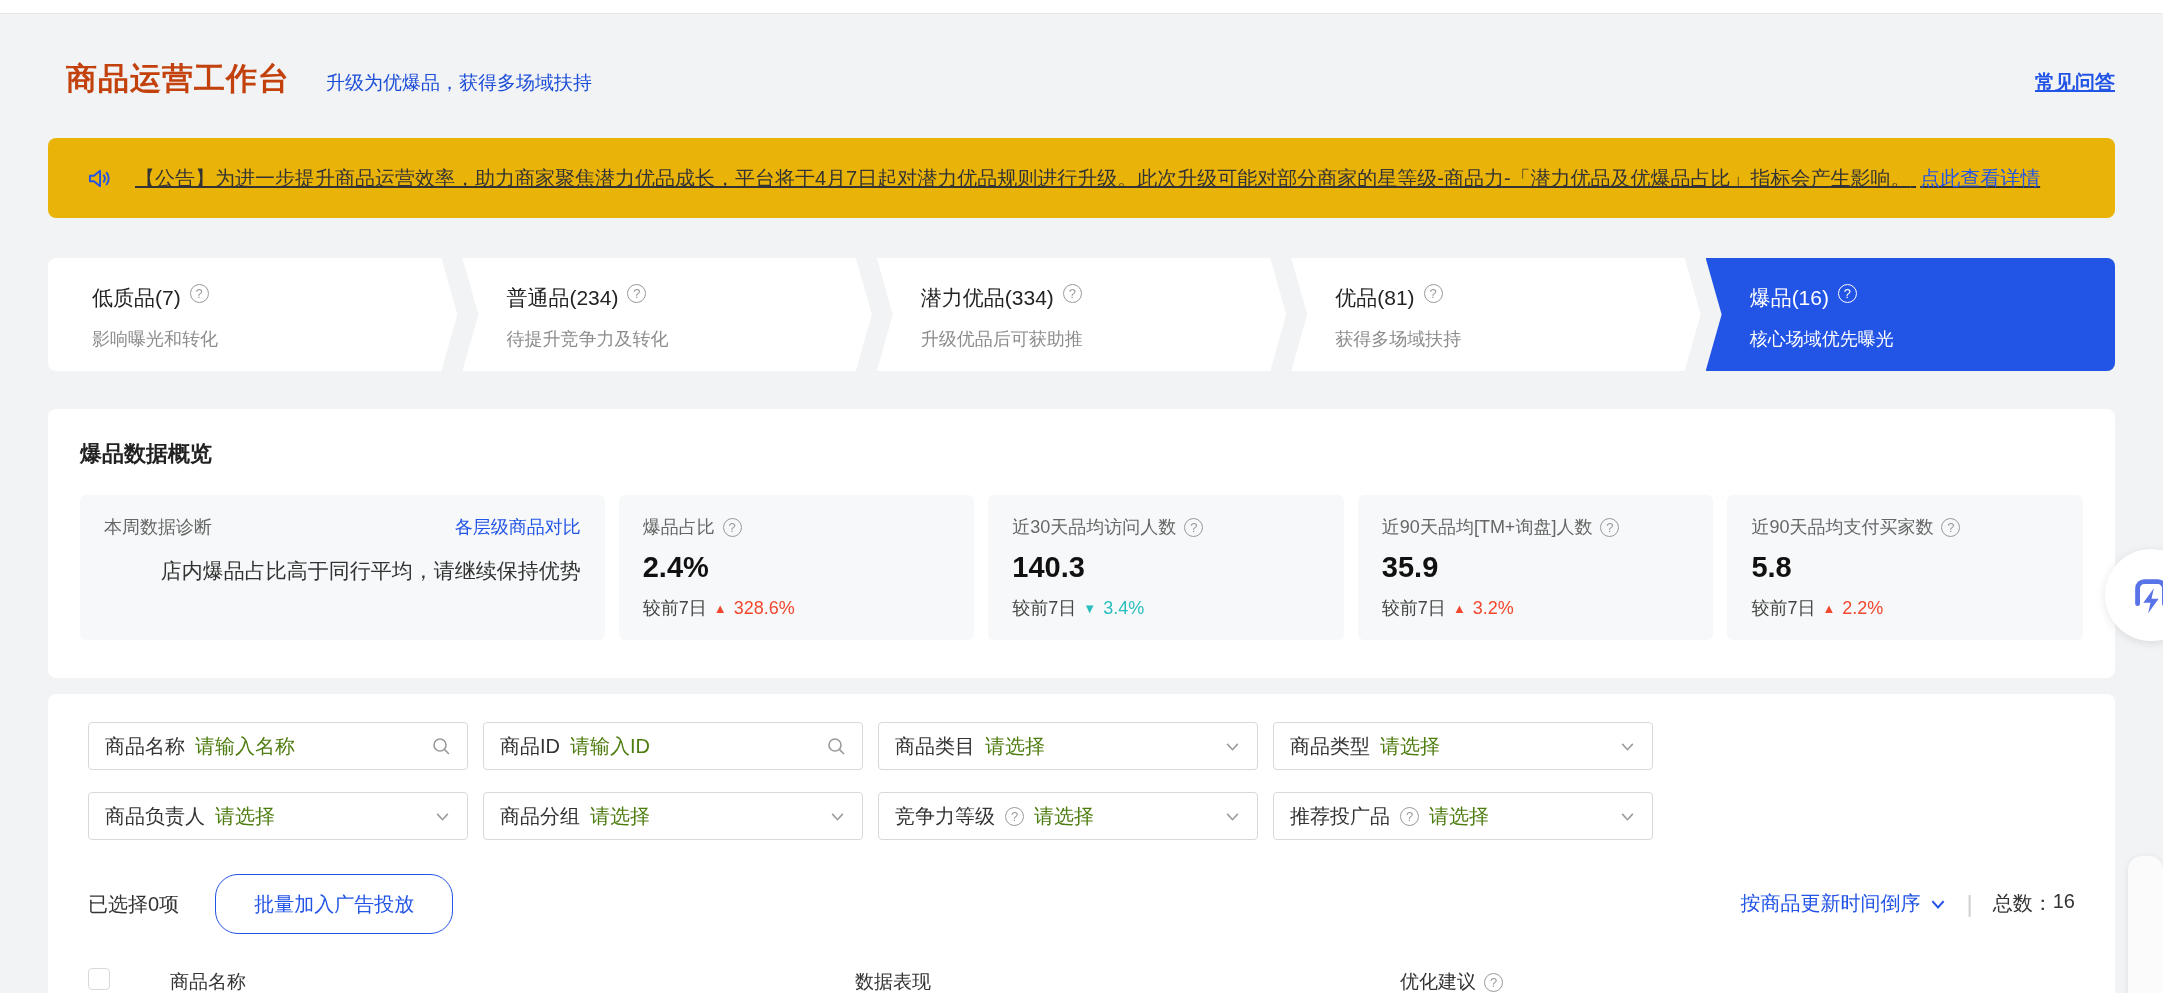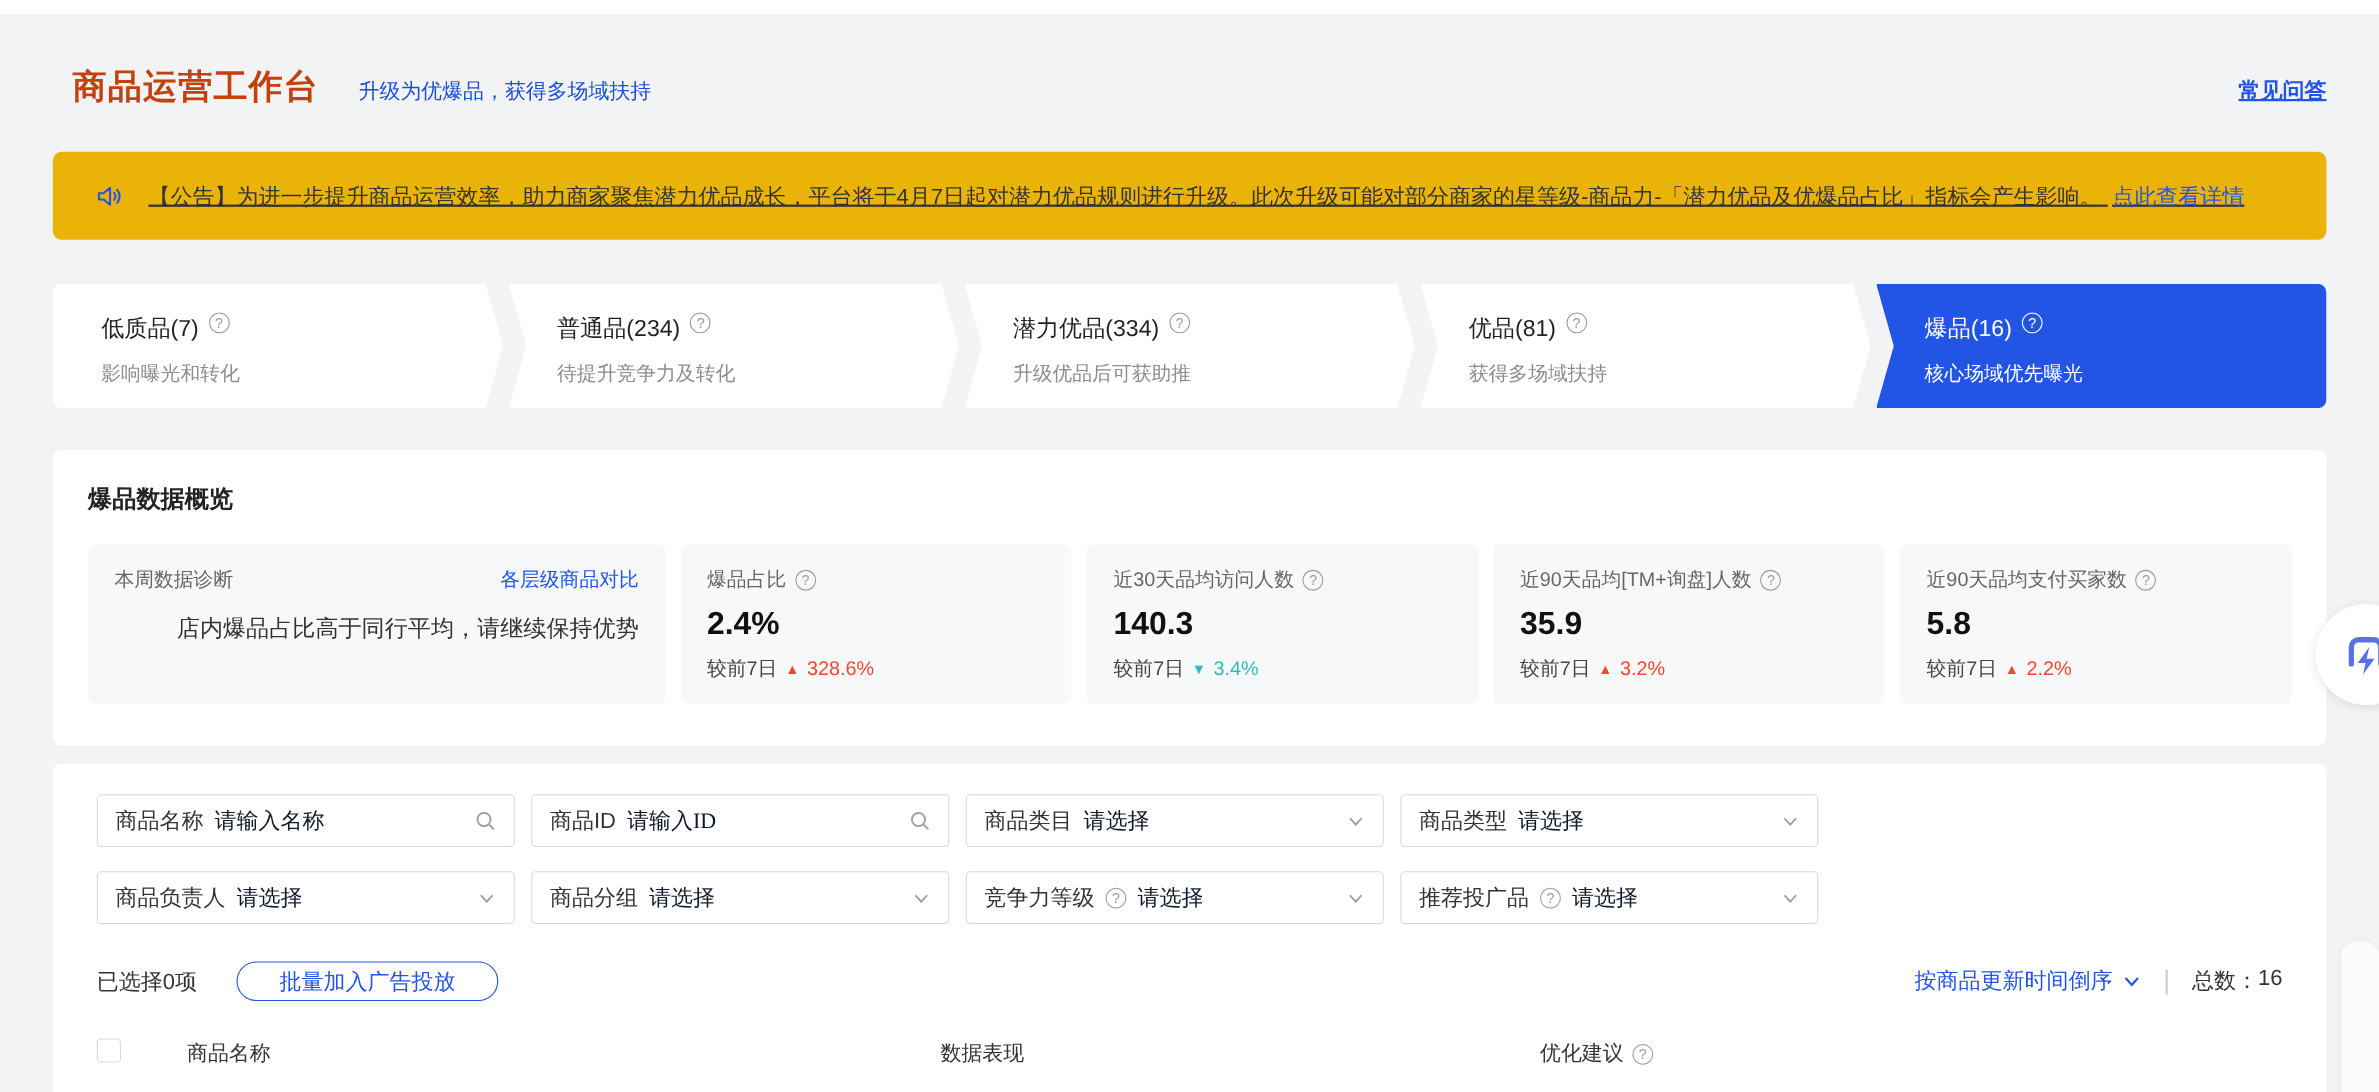--- a/index.html
+++ b/index.html
@@ -56,26 +56,26 @@
   .tri { font-size:13px; }
   .up { color:#f0472e; }
   .down { color:#29bebe; }
 
   
   .panel { margin-top:16px; background:#fff; border-radius:8px; padding:28px 40px 20px; }
   .filter-row { display:flex; gap:15px; margin-bottom:22px; }
   .fbox { width:380px; height:48px; border:1px solid #d9d9d9; border-radius:4px; background:#fff;
           display:flex; align-items:center; padding:0 16px; gap:10px; cursor:pointer; }
   .flabel { font-size:20px; color:#333; white-space:nowrap; }
-  .fph { font-size:20px; color:#0f172a; flex:1; white-space:nowrap; overflow:hidden;font-family:Liberation Serif, serif; }
+  .fph { font-size:20px; color:#4d7c0f; flex:1; white-space:nowrap; overflow:hidden; }
   .ficon { display:flex; align-items:center; }
 
   .toolbar { display:flex; align-items:center; margin-top:34px; }
   .sel-text { font-size:20px; color:#333; }
-  .pill-btn { margin-left:36px; height:36px; border:1px solid #2254e6; border-radius:23px; background:#fff;
+  .pill-btn { margin-left:36px; height:60px; border:1px solid #2254e6; border-radius:23px; background:#fff;
               color:#2254e6; font-size:20px; padding:0 38px; display:flex; align-items:center; cursor:pointer;
               font-family:"Liberation Sans", sans-serif; }
   .sort-area { margin-left:auto; display:flex; align-items:flex-start; }
   .sort-link { color:#2254e6; font-size:20px; display:flex; align-items:center; gap:8px; cursor:pointer; }
   .tdivider { color:#d0d0d0; font-size:24px; margin:0 20px; font-weight:200; }
   .total-label, .total-value { font-size:20px; color:#333; }
 
   .thead { position:relative; height:44px; margin-top:26px; }
   .checkbox { position:absolute; left:0; top:8px; width:22px; height:22px; border:1px solid #d9d9d9; border-radius:4px; background:#fff; cursor:pointer; }
   .th { position:absolute; top:9px; font-size:19px; color:#333; font-weight:500; display:flex; align-items:center; gap:8px; }

